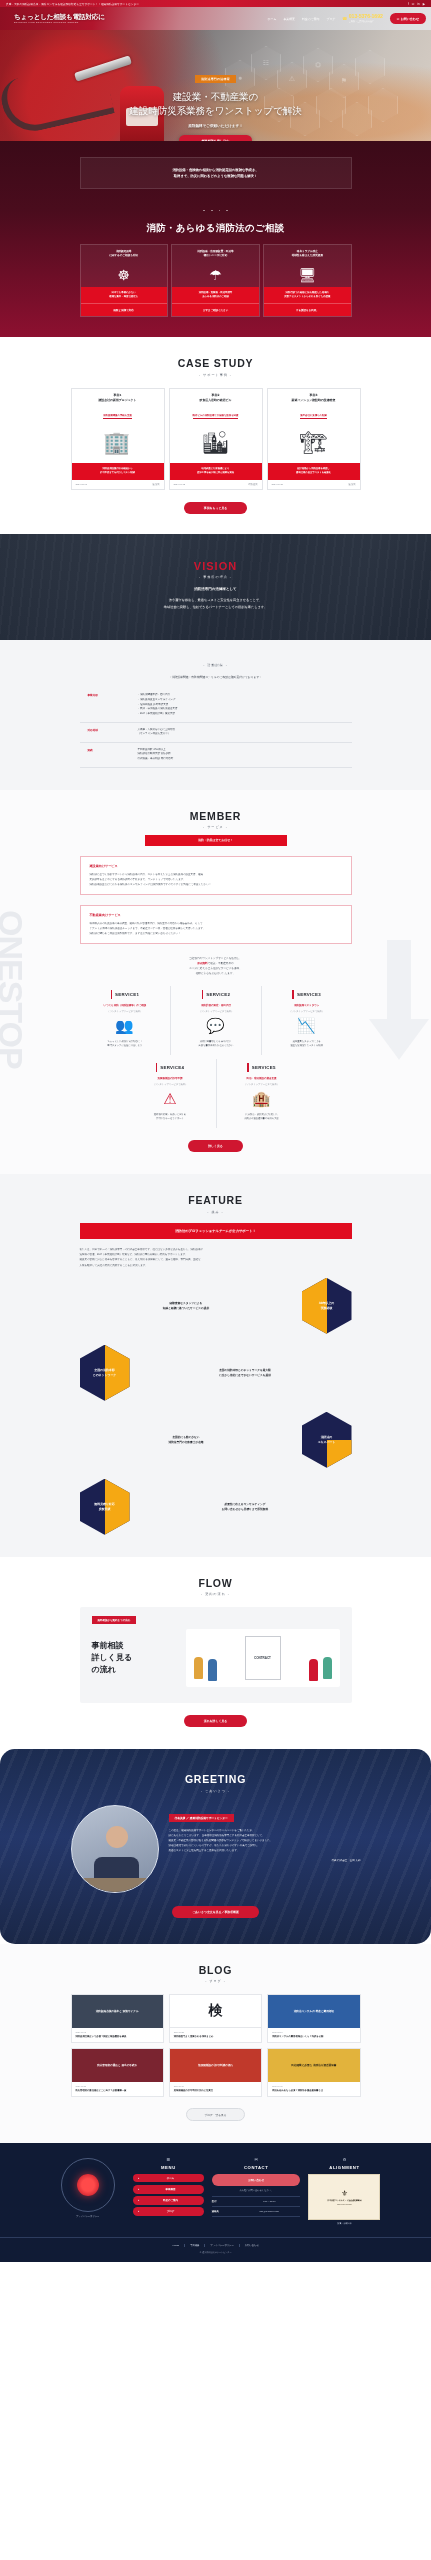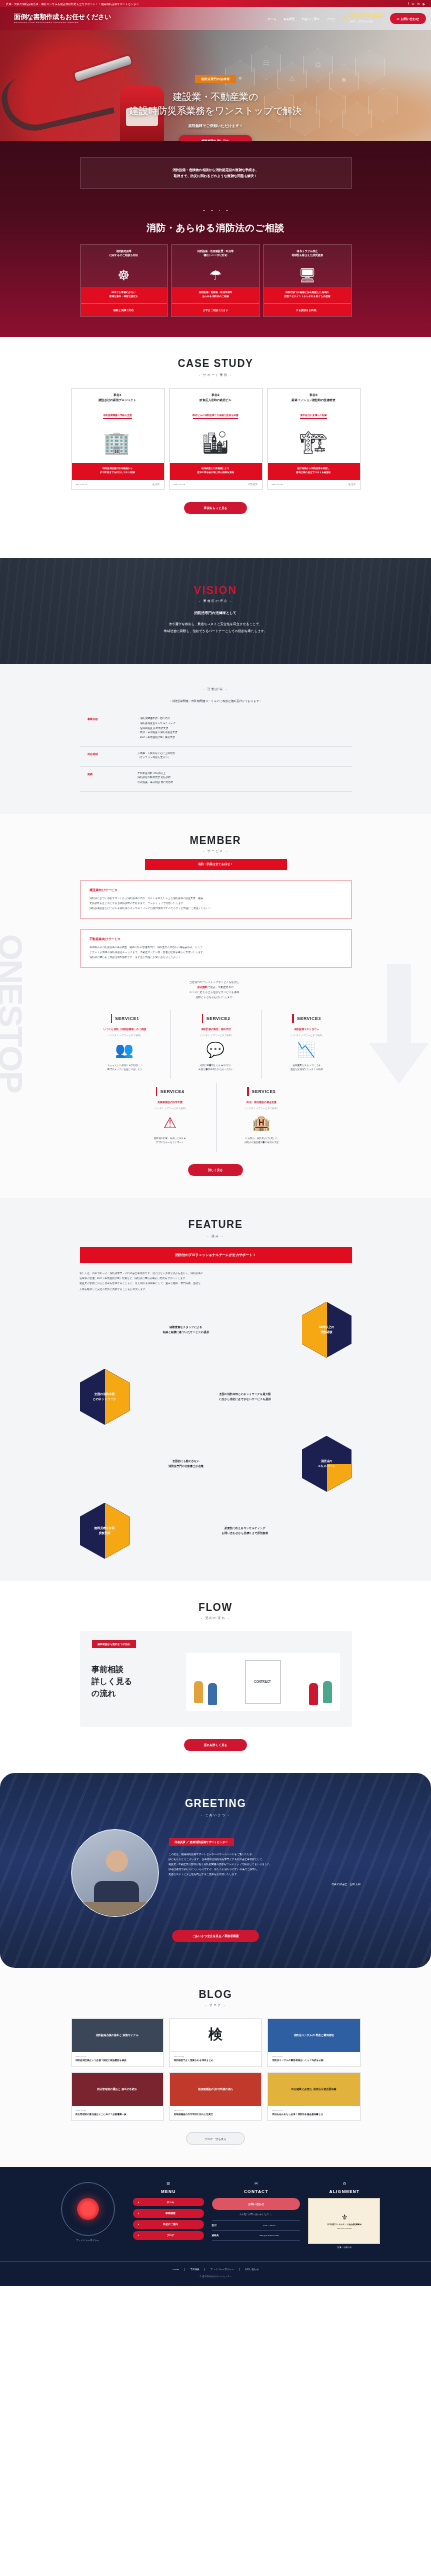--- a/index.html
+++ b/index.html
@@ -130,21 +130,20 @@
   .more-btn {
     display:block; margin:12px auto 0; background:#cf1630; color:#fff; border:none; cursor:pointer;
     font-size:2.9px; font-weight:bold; padding:4px 20px; border-radius:10px;
   }
 
   
   .vision {
     position:relative; padding:26px 12px 30px; overflow:hidden;
     background:linear-gradient(180deg,rgba(30,38,52,.82),rgba(28,36,50,.88)),
                linear-gradient(110deg,#5d6672 0%,#7b8492 30%,#515a68 55%,#6d7784 80%,#454d59 100%);
-    margin-top:24px;
   }
   .vision::after {
     content:""; position:absolute; inset:0;
     background:repeating-linear-gradient(96deg,rgba(255,255,255,.05) 0 2px,transparent 2px 9px);
     opacity:.5;
   }
   .vision-in { position:relative; z-index:2; text-align:center; }
   .vision-en { font-size:11px; font-weight:bold; color:#cf1630; letter-spacing:1px; }
   .vision-sub { font-size:3.1px; color:#e6e8ec; margin-top:3px; letter-spacing:1px; }
   .vision-lead { font-size:3.5px; font-weight:bold; color:#fff; margin-top:8px; }
@@ -293,21 +292,21 @@
   <div class="topbar-social">
     <span>f</span>
     <span>✉</span>
     <span>in</span>
     <span>▶</span>
   </div>
 </div>
 
 <div class="header">
   <div class="logo-wrap">
-    <div class="logo-main jp">面倒な書類作成もお任せください</div>
+    <div class="logo-main jp">ちょっとした相談も電話対応に</div>
     <div class="logo-sub">BUILDING FIRE EQUIPMENT SUPPORT CENTER</div>
   </div>
   <div class="nav">
     <div class="nav-item jp">ホーム</div>
     <div class="nav-item jp">事業概要</div>
     <div class="nav-item jp">料金のご案内</div>
     <div class="nav-item jp">ブログ</div>
     <div class="nav-tel">
       <span style="color:#ffd84d;font-size:4px;">☎</span>
       <div>

